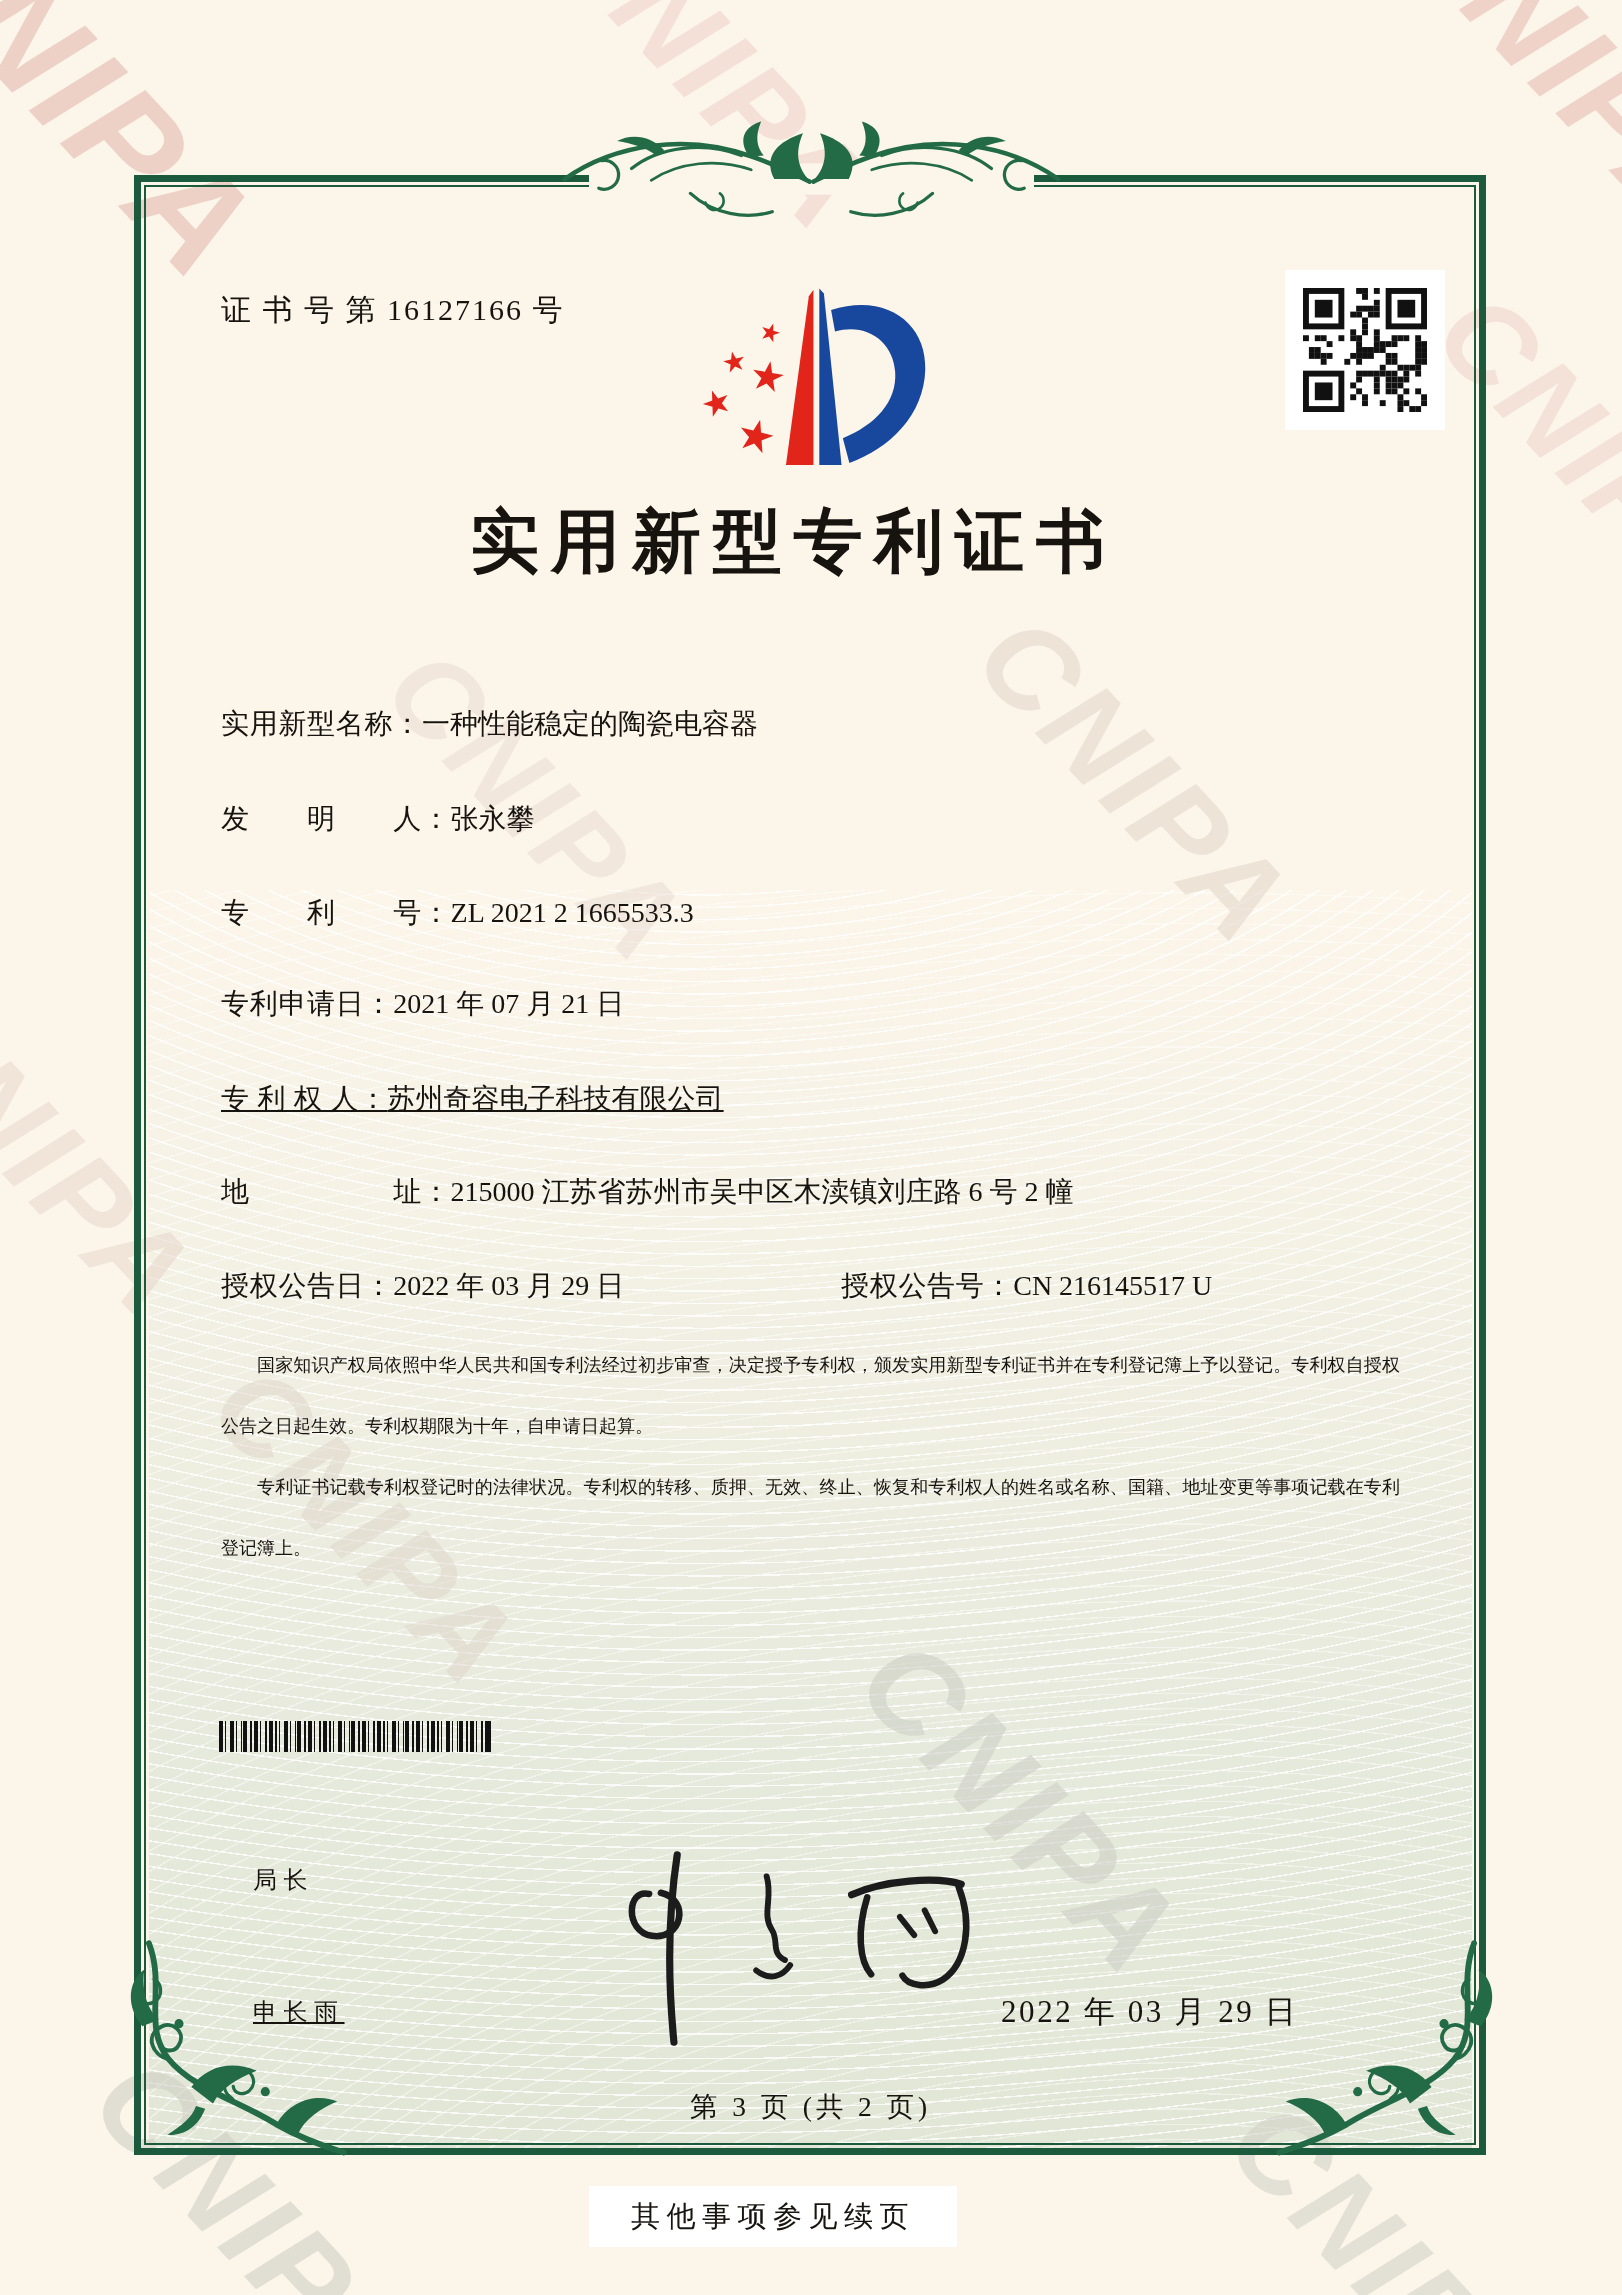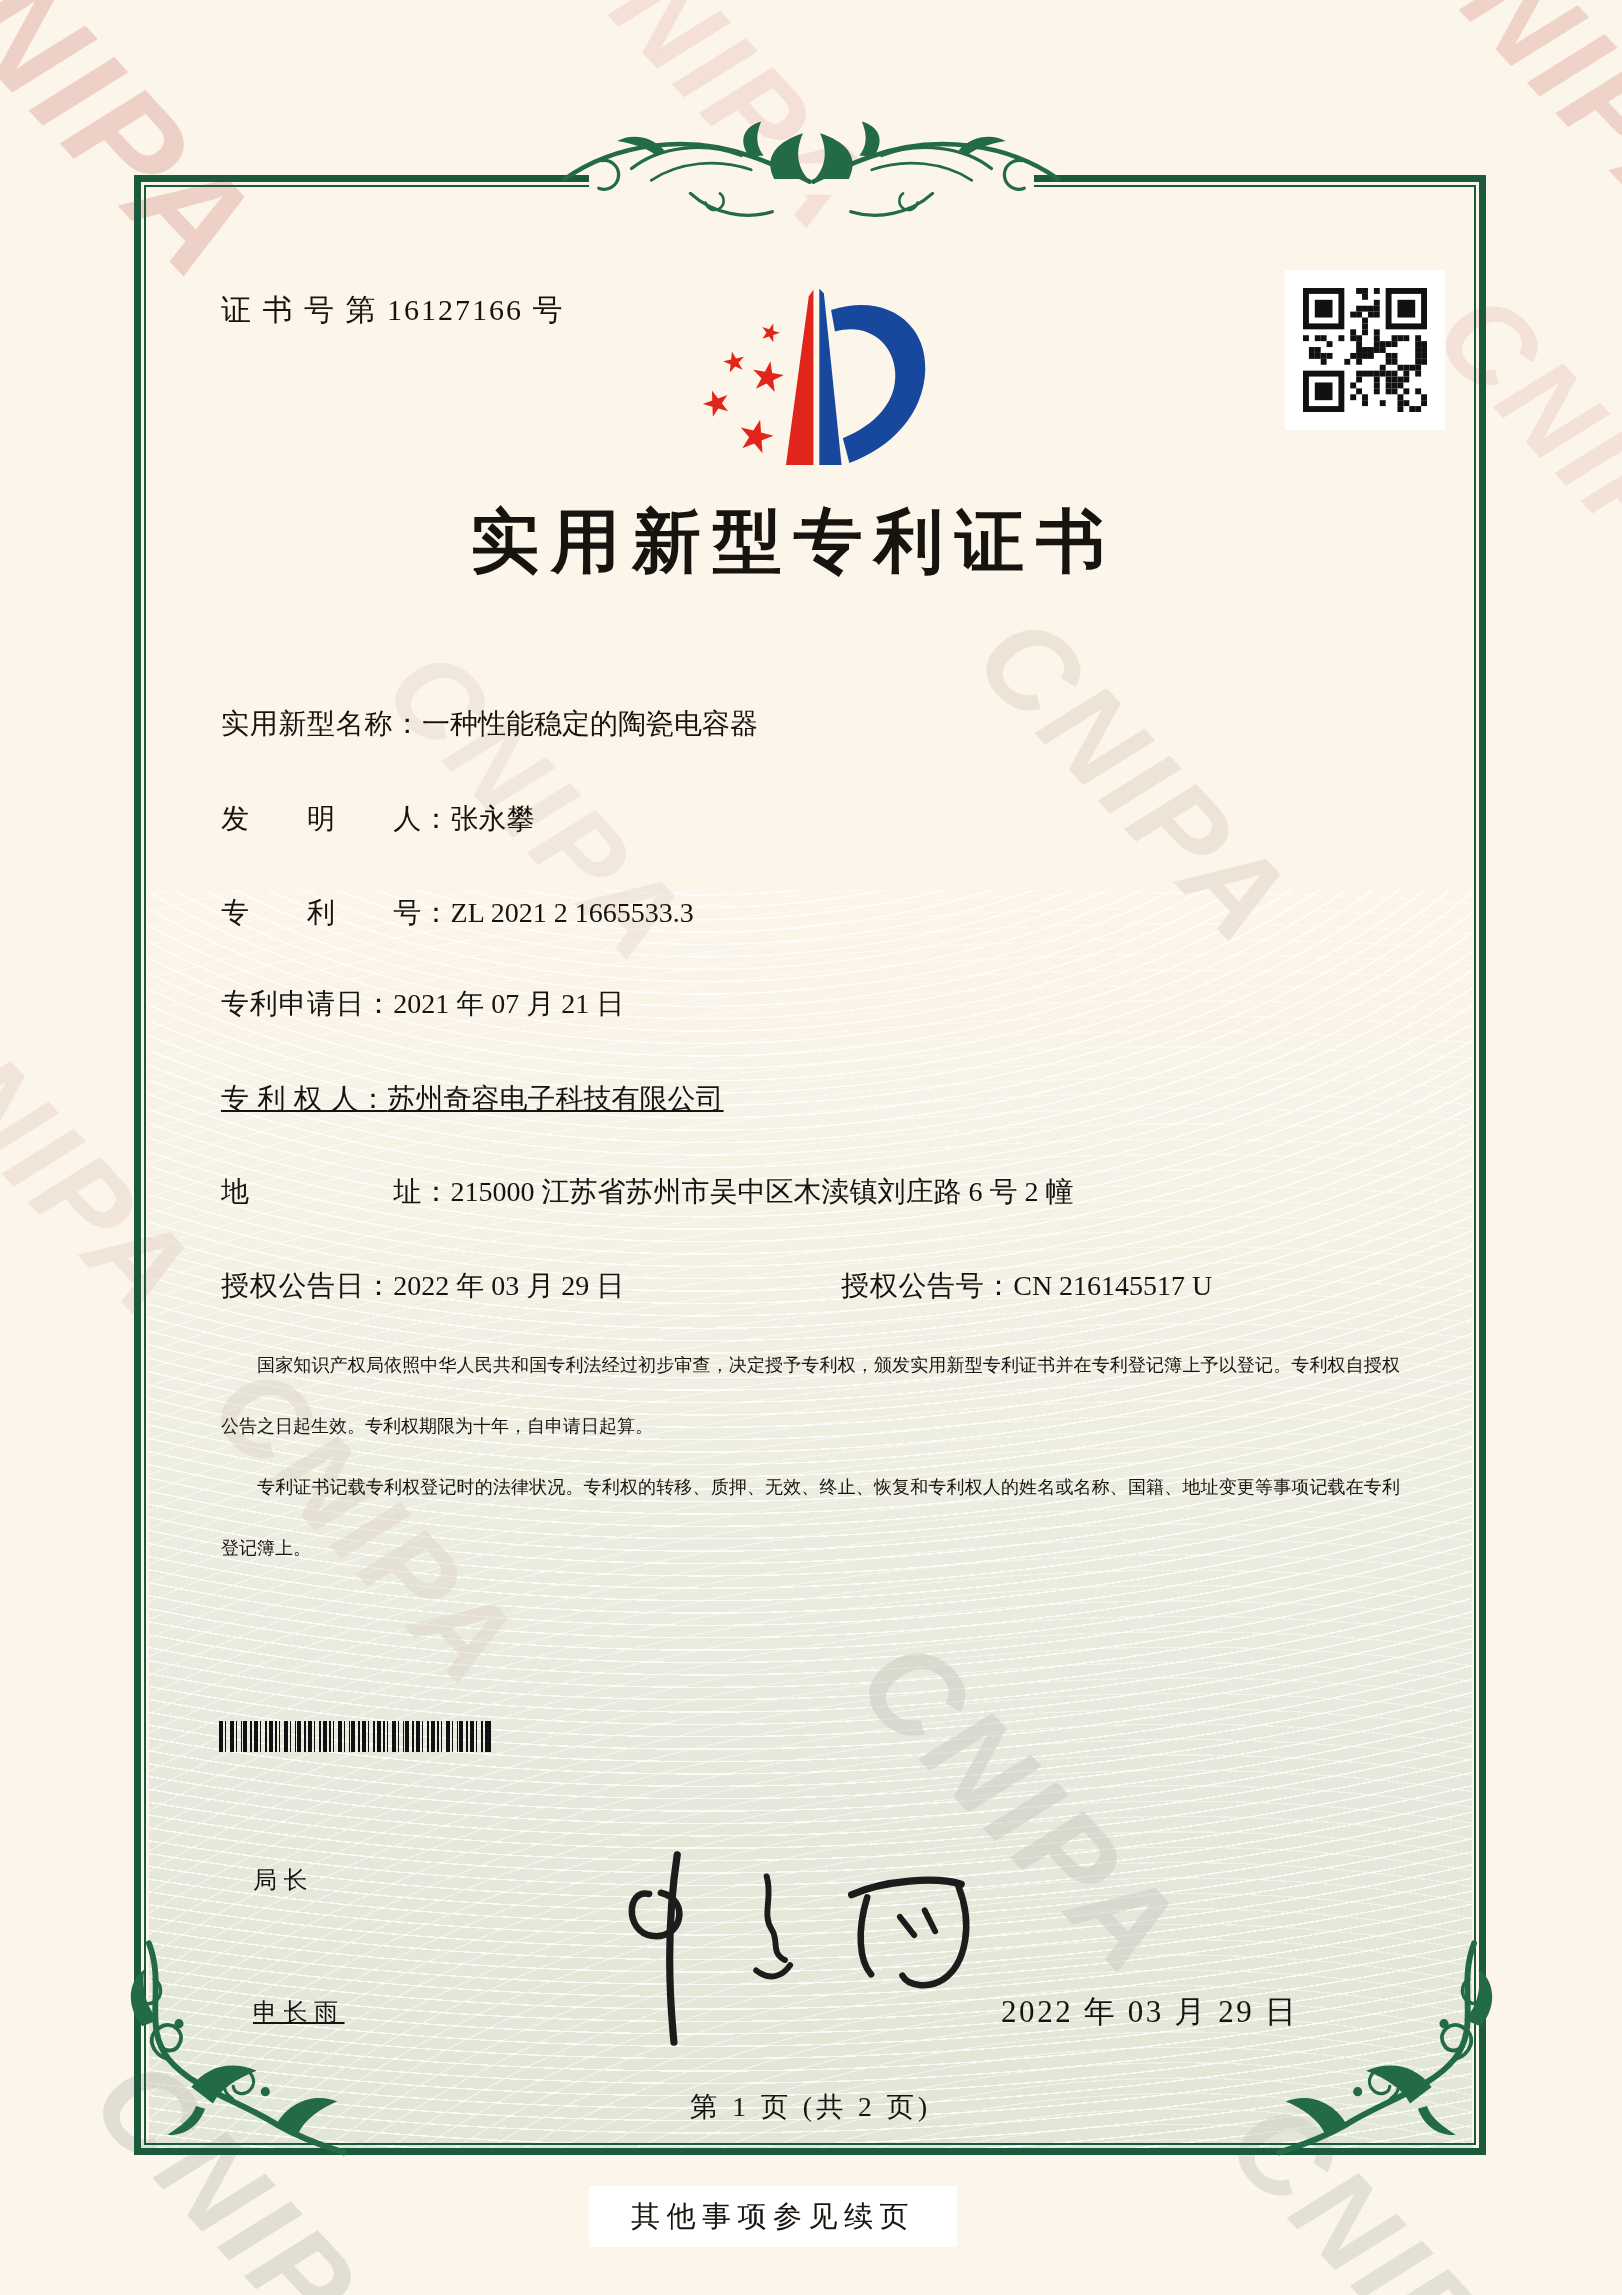--- a/index.html
+++ b/index.html
@@ -351,19 +351,19 @@
       <path d="M432,96 C482,74 562,68 600,80" stroke-width="11"></path>
       <path d="M456,100 C440,152 444,198 462,218" stroke-width="10"></path>
       <path d="M596,84 C618,140 608,202 572,226 C550,240 518,236 510,220" stroke-width="10"></path>
       <path d="M506,130 l22,28" stroke-width="9"></path>
       <path d="M544,120 l16,32" stroke-width="9"></path>
     </g>
   </svg>
 
   <div class="sig-date">2022 年 03 月 29 日</div>
 
-  <div class="page-no">第 1 页 (共 2 页)</div>
+  <div class="page-no">第 3 页 (共 2 页)</div>
   <div class="cont-note">
     <span>其他事项参见续页</span>
   </div>
 
 </div>
 
 
 </body></html>

